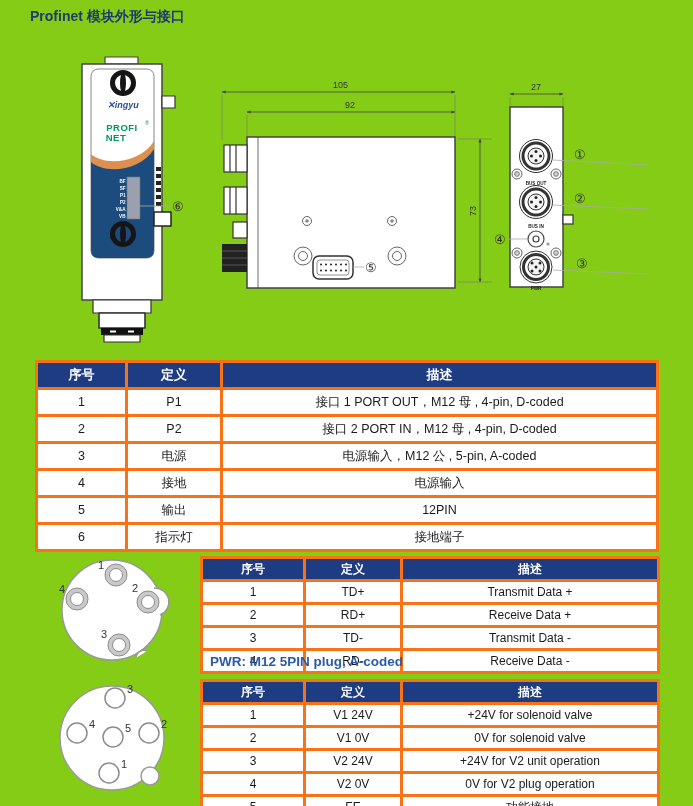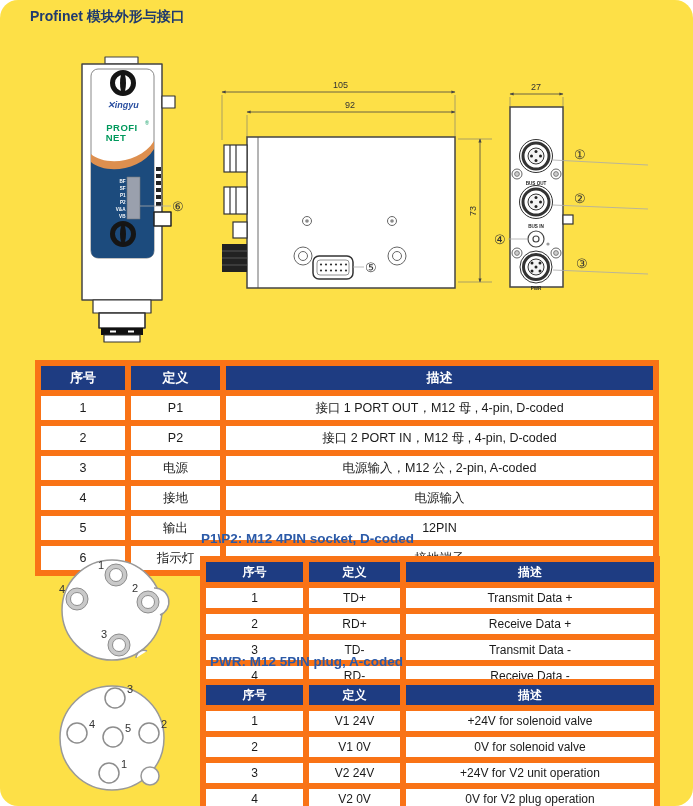--- a/index.html
+++ b/index.html
@@ -1,28 +1,28 @@
 <!DOCTYPE html>
 <html><head>
 <meta charset="utf-8">
 <style>
   html,body{margin:0;padding:0;background:#fff;}
-  #page{position:relative;width:693px;height:806px;background:#fde047;overflow:hidden;
-        font-family:"Liberation Sans",sans-serif;color:#1a1a1a;border-radius:18px;}
+  #page{position:relative;width:693px;height:806px;background:#84cc16;overflow:hidden;
+        font-family:"Liberation Sans",sans-serif;color:#1a1a1a;}
   .title{position:absolute;left:30px;top:8px;font-size:14px;font-weight:bold;color:#1f3a6e;}
   svg text{font-family:"Liberation Sans",sans-serif;}
   .dimtext{font-size:9px;fill:#333;}
   .callout{font-size:13px;fill:#333;}
   .portlabel{font-size:4.6px;font-weight:bold;fill:#222;}
   .ledlabel{font-size:4.6px;font-weight:bold;fill:#ffffff;}
   table{border-collapse:collapse;table-layout:fixed;background:#fff;}
   #main-table{position:absolute;left:35px;top:360px;width:624px;border:1px solid #9b9b9b;border-top:3px solid #3f3f3f;}
   #p1p2-table{position:absolute;left:200px;top:556px;width:460px;border:1px solid #9b9b9b;border-top:2px solid #555;}
   #pwr-table{position:absolute;left:200px;top:679px;width:460px;border:1px solid #9b9b9b;border-top:2px solid #555;}
-  th,td{border:6px solid #f97316;text-align:center;overflow:hidden;white-space:nowrap;}
+  th,td{border:3px solid #f97316;text-align:center;overflow:hidden;white-space:nowrap;}
   thead th{background:#1e3c82;color:#fff;font-weight:bold;}
   #main-table th{height:22px;font-size:13px;}
   #main-table td{height:22px;font-size:12.5px;}
   #p1p2-table th,#pwr-table th{height:18px;font-size:12px;}
   #p1p2-table td,#pwr-table td{height:18px;font-size:12px;}
   .sectitle{position:absolute;left:201px;font-size:13.5px;font-weight:bold;color:#2b5aa8;}
   #sectitle-p1p2{top:531px;}
   #sectitle-pwr{top:654px;margin-left:9px;}
   .diagram{position:absolute;}
 </style>
@@ -252,41 +252,40 @@
           <td>接口 1 PORT OUT，M12 母 , 4-pin, D-coded</td>
         </tr>
       <tr>
           <td>2</td>
           <td>P2</td>
           <td>接口 2 PORT IN，M12 母 , 4-pin, D-coded</td>
         </tr>
       <tr>
           <td>3</td>
           <td>电源</td>
-          <td>电源输入，M12 公 , 2-pin, A-coded</td>
+          <td>电源输入，M12 公 , 5-pin, A-coded</td>
         </tr>
       <tr>
           <td>4</td>
           <td>接地</td>
           <td>电源输入</td>
         </tr>
       <tr>
           <td>5</td>
           <td>输出</td>
           <td>12PIN</td>
         </tr>
       <tr>
           <td>6</td>
           <td>指示灯</td>
           <td>接地端子</td>
         </tr>
     </tbody>
   </table>
 
-  <div class="sectitle" id="sectitle-p1p2">P1\P2: M12 4PIN socket, D-coded</div>
 
   <svg class="diagram" style="left:48px;top:552px;" width="135" height="118" viewBox="0 0 135 118">
     <circle cx="64" cy="58" r="50" fill="#fff" stroke="#999" stroke-width="1.5"></circle>
     <path d="M106,36 A14,14 0 0 1 112,63" fill="#fff" stroke="#999" stroke-width="1.5"></path>
     <path d="M88,106 A8,8 0 0 1 99,99" fill="#fff" stroke="#999" stroke-width="1.5"></path>
     <g>
       <circle cx="68" cy="23" r="11" fill="#c9c9c9" stroke="#8d8d8d" stroke-width="1"></circle>
         <circle cx="68" cy="23" r="6.5" fill="#fff" stroke="#8d8d8d" stroke-width="1"></circle>
       <circle cx="100" cy="50" r="11" fill="#c9c9c9" stroke="#8d8d8d" stroke-width="1"></circle>
         <circle cx="100" cy="50" r="6.5" fill="#fff" stroke="#8d8d8d" stroke-width="1"></circle>

